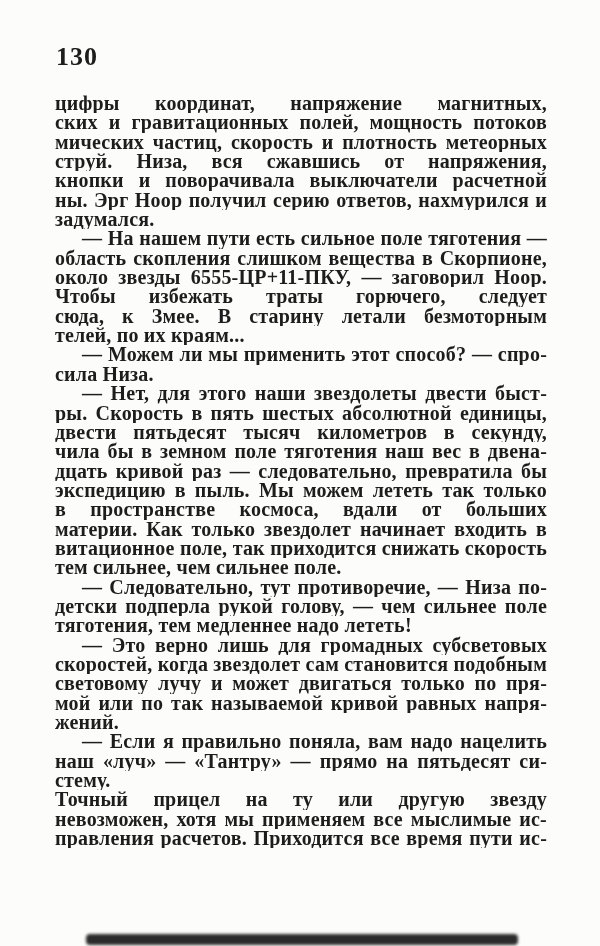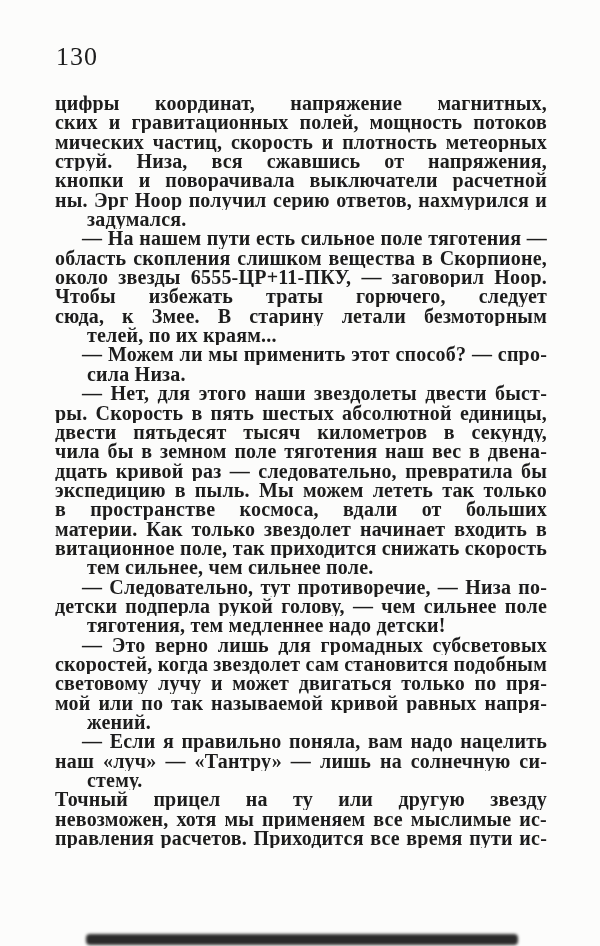--- a/index.html
+++ b/index.html
@@ -12,42 +12,42 @@
     position:relative;
     width:600px;height:946px;
     background:var(--paper,#fcfcfb);
     overflow:hidden;
     color:var(--ink,#1d1d1d);
   }
   .pagenum{
     position:absolute;
     left:56px;top:42px;
     font-size:26px;
-    font-weight:normal;
+    font-weight:bold;
     letter-spacing:1px;
   }
   .textblock{
     position:absolute;
     left:55px;top:94px;
     width:492px;
   }
   .line{
     height:19.35px;
     line-height:19.35px;
     font-size:20px;
     font-weight:600;
     letter-spacing:0.2px;
     text-align:justify;
     text-align-last:justify;
     text-justify:inter-word;
     white-space:normal;
     overflow:hidden;
   }
   .line.indent{ padding-left:27px; }
-  .line.last{ text-align-last:left;margin-left:32px; }
+  .line.last{ text-align-last:left; }
   .smudge{
     position:absolute;
     left:86px;top:934px;
     width:432px;height:11px;
     background:#1a1a1a;
     border-radius:4px;
     filter:blur(1.6px);
     opacity:0.92;
   }
 </style>
@@ -78,28 +78,28 @@
       <div class="line">двести пятьдесят тысяч километров в секунду, увели-</div>
       <div class="line">чила бы в земном поле тяготения наш вес в двена-</div>
       <div class="line">дцать кривой раз — следовательно, превратила бы всю</div>
       <div class="line">экспедицию в пыль. Мы можем лететь так только</div>
       <div class="line">в пространстве космоса, вдали от больших скоплений</div>
       <div class="line">материи. Как только звездолет начинает входить в гра-</div>
       <div class="line">витационное поле, так приходится снижать скорость</div>
       <div class="line last">тем сильнее, чем сильнее поле.</div>
       <div class="line indent">— Следовательно, тут противоречие, — Низа по-</div>
       <div class="line">детски подперла рукой голову, — чем сильнее поле</div>
-      <div class="line last">тяготения, тем медленнее надо детски!</div>
+      <div class="line last">тяготения, тем медленнее надо лететь!</div>
       <div class="line indent">— Это верно лишь для громадных субсветовых</div>
       <div class="line">скоростей, когда звездолет сам становится подобным</div>
       <div class="line">световому лучу и может двигаться только по пря-</div>
       <div class="line">мой или по так называемой кривой равных напря-</div>
       <div class="line last">жений.</div>
       <div class="line indent">— Если я правильно поняла, вам надо нацелить</div>
-      <div class="line">наш «луч» — «Тантру» — лишь на солнечную си-</div>
+      <div class="line">наш «луч» — «Тантру» — прямо на пятьдесят си-</div>
       <div class="line last">стему.</div>
       <div class="line">Точный прицел на ту или другую звезду практически</div>
       <div class="line">невозможен, хотя мы применяем все мыслимые ис-</div>
       <div class="line">правления расчетов. Приходится все время пути ис-</div>
     </div>
 
   <div class="smudge"></div>
 </div>
 
 </body></html>

